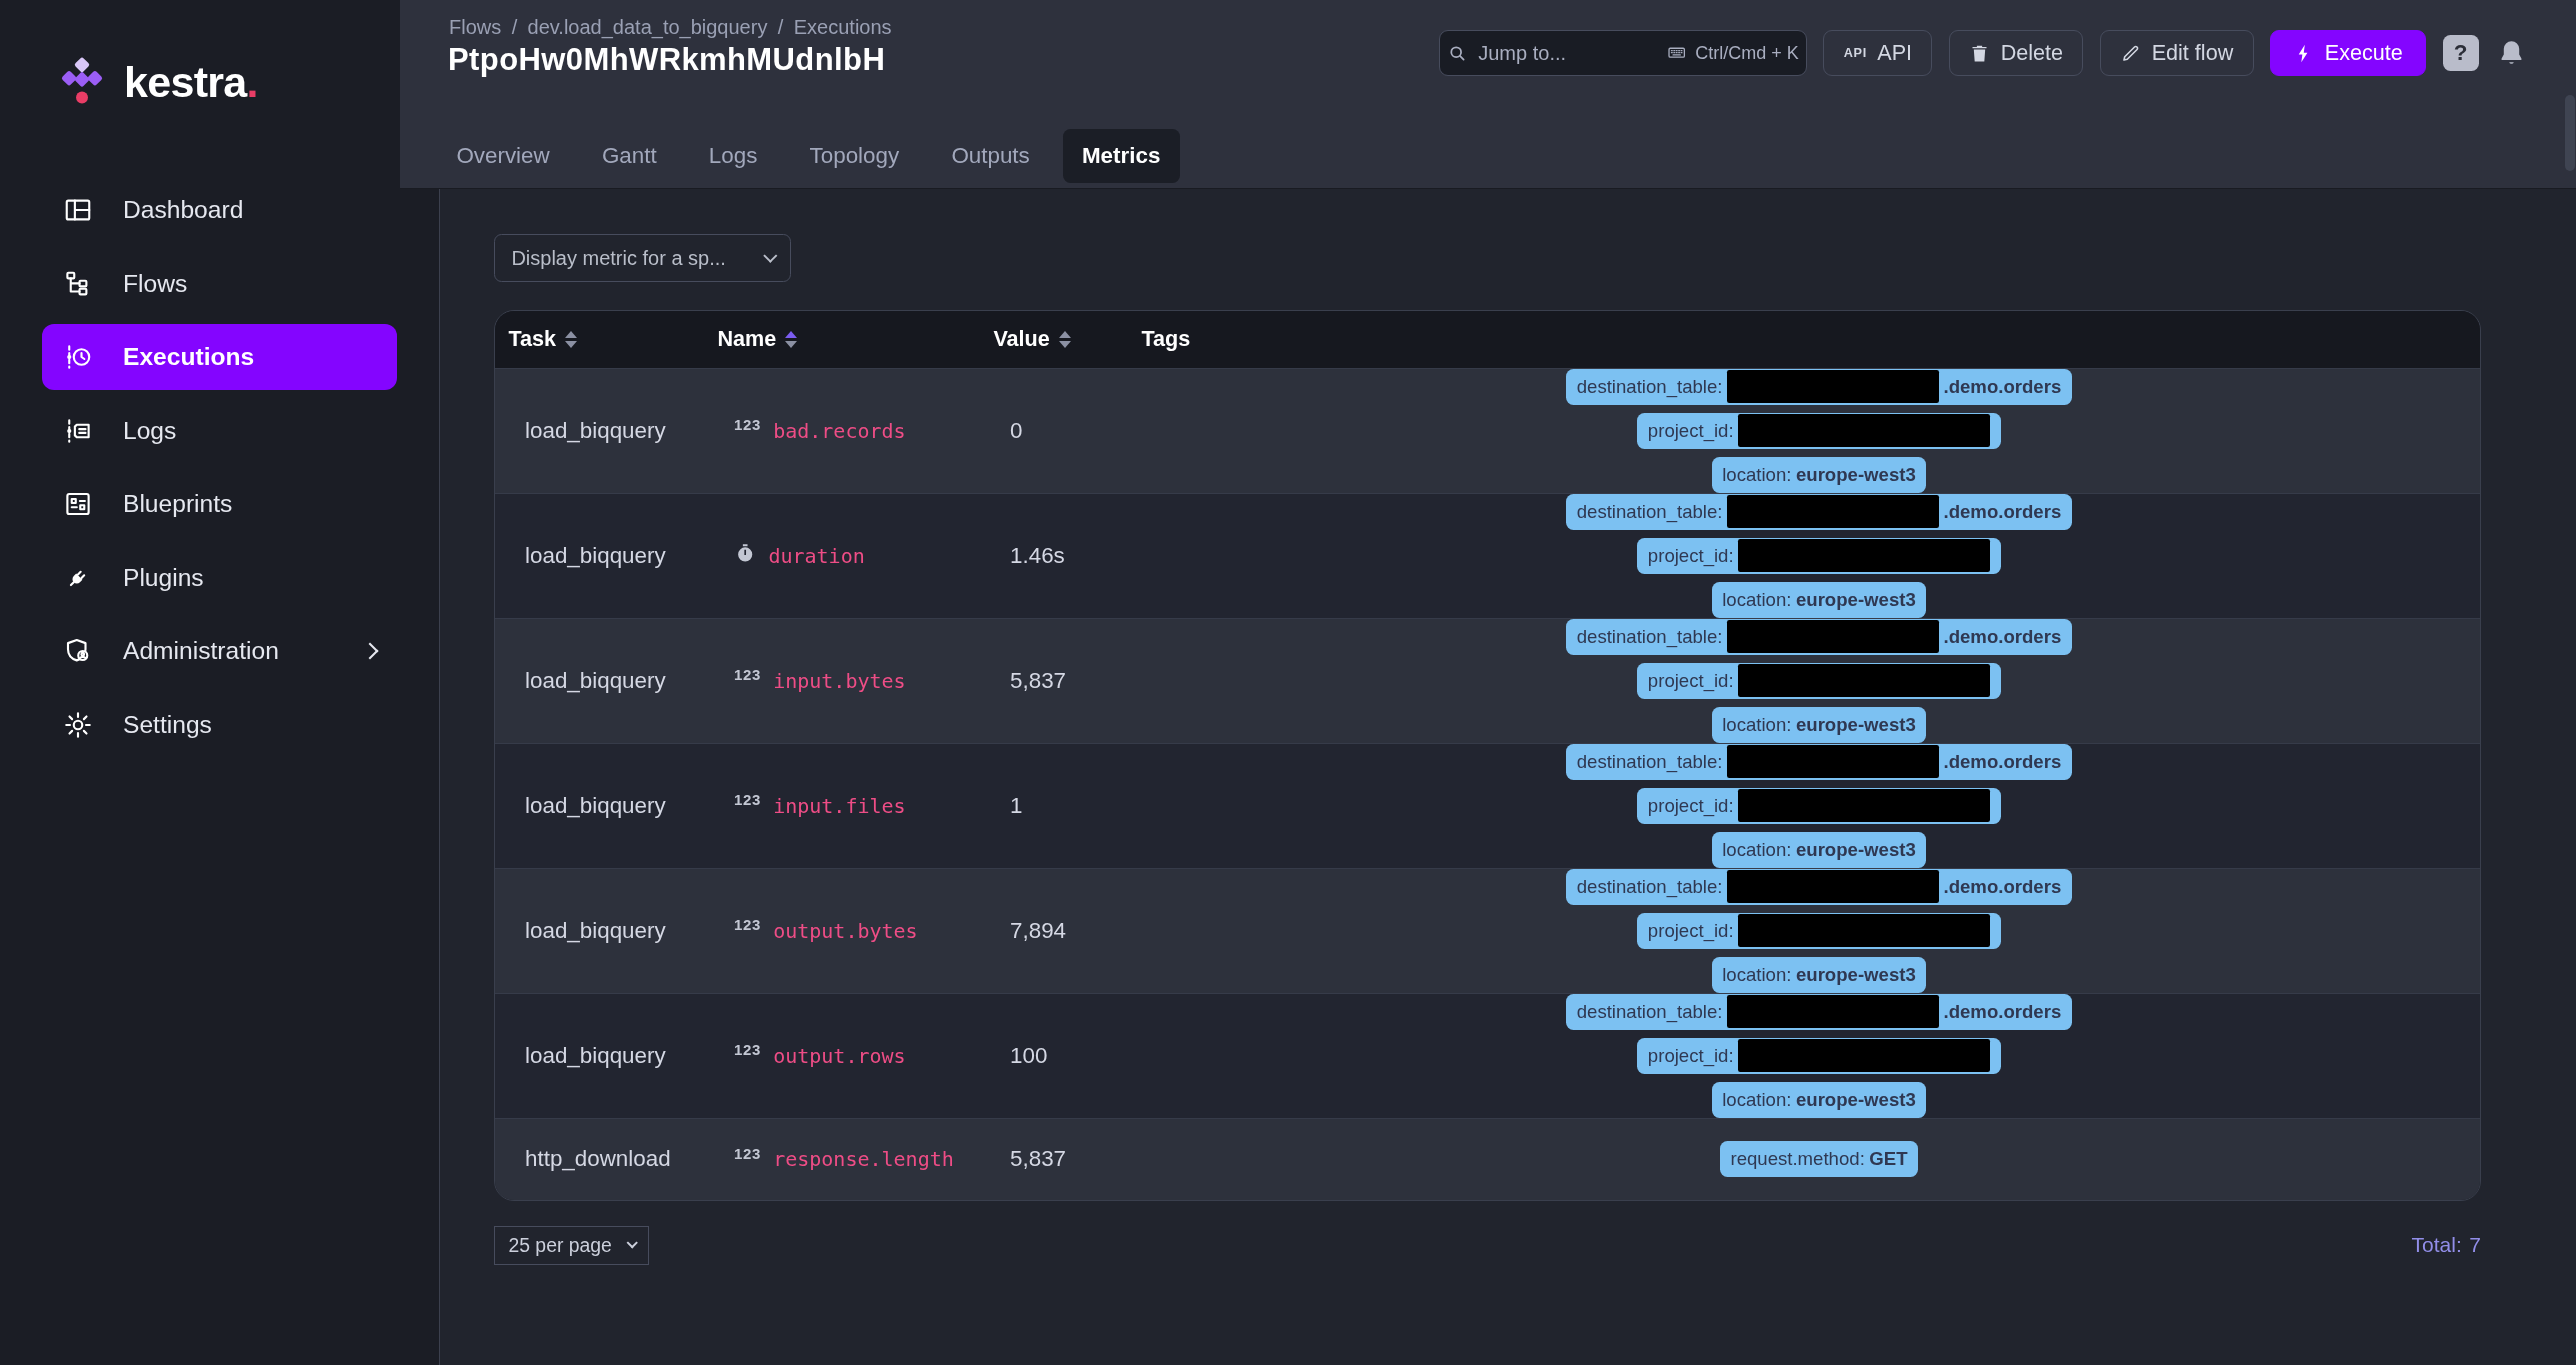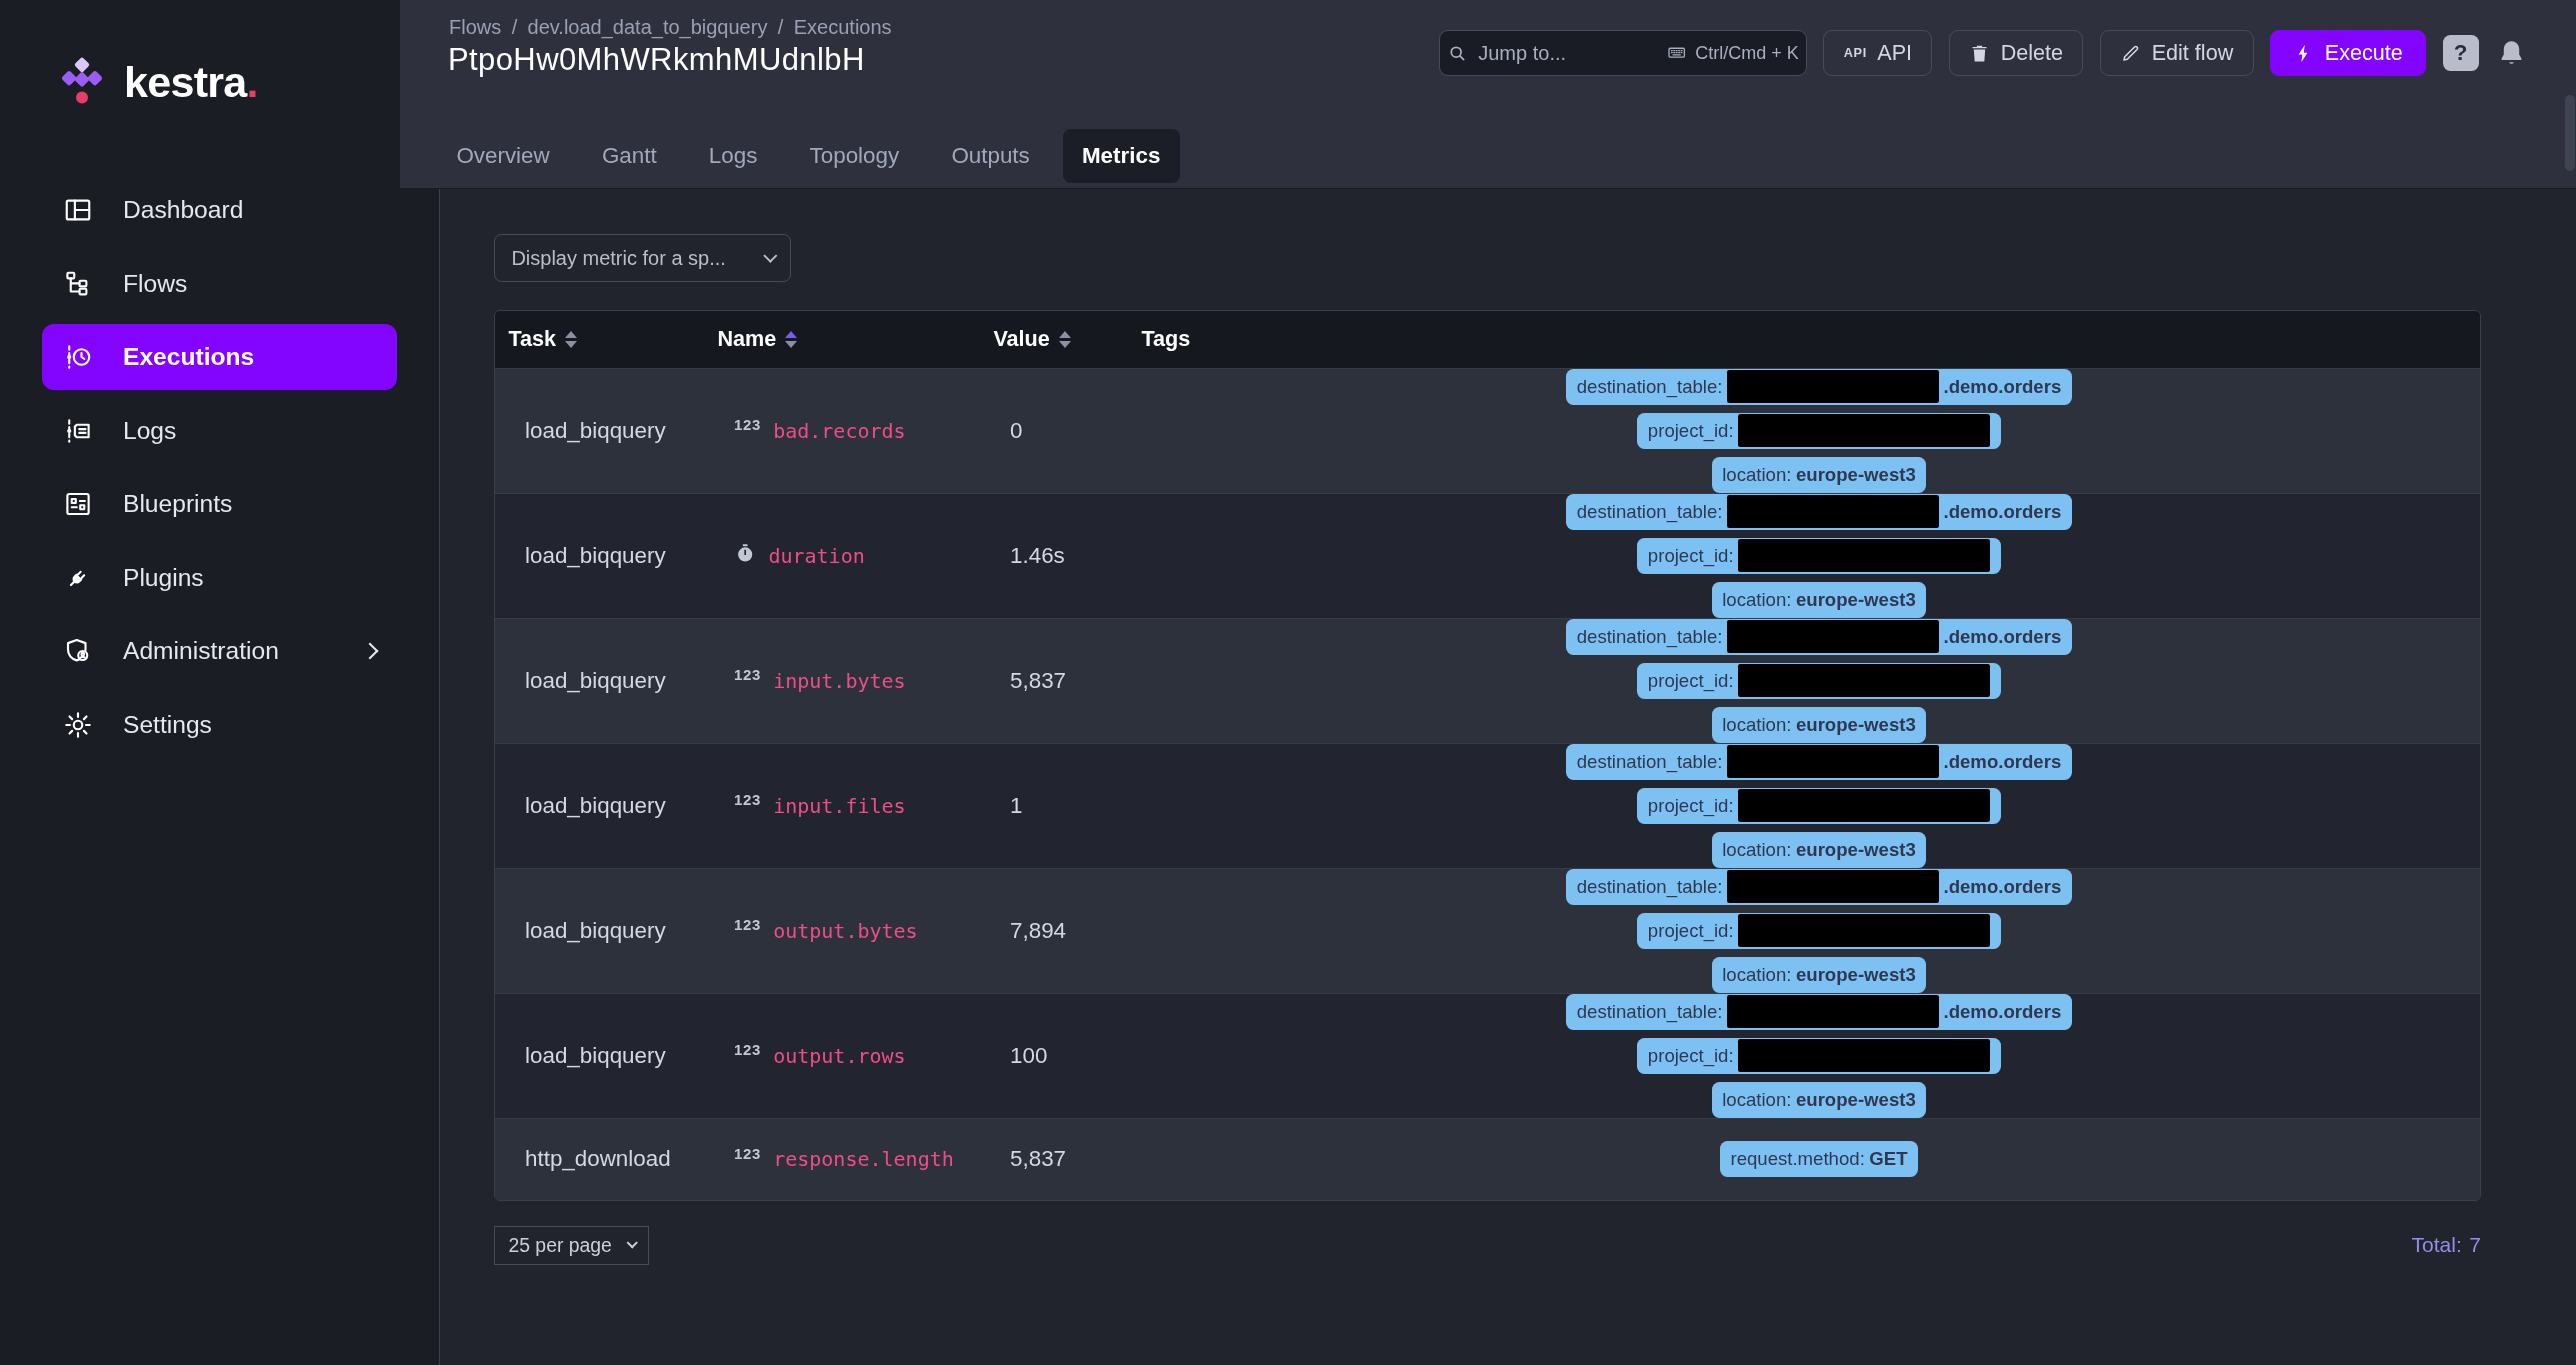--- a/index.html
+++ b/index.html
@@ -34,21 +34,21 @@
     margin-left:auto; width:12px; height:12px;
     border-right:2.2px solid #e6e8f0; border-top:2.2px solid #e6e8f0;
     transform:rotate(45deg);
   }
 
   
   .main { position:absolute; left:400px; top:0; right:0; height:100%; }
   .topbar { position:relative; height:123px; background:#2e313d; }
   .breadcrumb { position:absolute; left:49px; top:16.4px; font-size:20px; color:#9aa0b4; display:flex; gap:10.4px; }
   .breadcrumb .crumb { cursor:pointer; }
-  .page-title { position:absolute; left:48px; top:42px; font-size:31px; font-weight:400; color:#ffffff; letter-spacing:0.4px; }
+  .page-title { position:absolute; left:48px; top:42px; font-size:31px; font-weight:700; color:#ffffff; letter-spacing:0.4px; }
 
   .controls { position:absolute; right:48px; top:30px; display:flex; align-items:center; gap:16.4px; height:46px; }
   .search-box {
     width:368px; height:46px; background:#191c24; border:1.5px solid #474c5d; border-radius:9px;
     display:flex; align-items:center; gap:10.4px; padding:0 7px; cursor:pointer;
   }
   .search-text { font-size:20px; color:#a9aec0; }
   .search-right { margin-left:auto; display:flex; align-items:center; gap:9px; color:#a9aec0; font-size:18px; }
   .btn {
     height:46px; border:1.5px solid #474c5d; border-radius:9px; background:transparent;
@@ -73,21 +73,21 @@
 
   
   .content { padding:45px 95px 0 94px; }
   .metric-select {
     width:297px; height:48px; border:1.5px solid #474c5d; border-radius:7.5px;
     display:flex; align-items:center; justify-content:space-between; padding:0 16.4px;
     color:#b9bec9; font-size:20px; margin-bottom:27.6px; cursor:pointer;
   }
   .chev-down { width:10.4px; height:10.4px; border-right:2.2px solid #b9bec9; border-bottom:2.2px solid #b9bec9; transform:rotate(45deg) translateY(-3px); }
 
-  .table-card { border:1.5px solid #3a3f4d; border-radius:6px; overflow:hidden; background:#22252e; }
+  .table-card { border:1.5px solid #3a3f4d; border-radius:20px; overflow:hidden; background:#22252e; }
   table { width:100%; border-collapse:separate; border-spacing:0; table-layout:fixed; }
   col.c-task { width:209px; } col.c-name { width:276px; } col.c-value { width:148px; }
   thead th {
     background:#16181f; height:57px; text-align:left; padding-left:13.4px;
     font-size:21.6px; font-weight:700; color:#ffffff; cursor:pointer;
   }
   th.no-sort { cursor:default; }
   .th-inner { display:flex; align-items:center; gap:9px; }
   .sort { display:flex; flex-direction:column; gap:3px; }
   .sort i { display:block; width:0; height:0; border-left:6px solid transparent; border-right:6px solid transparent; }

